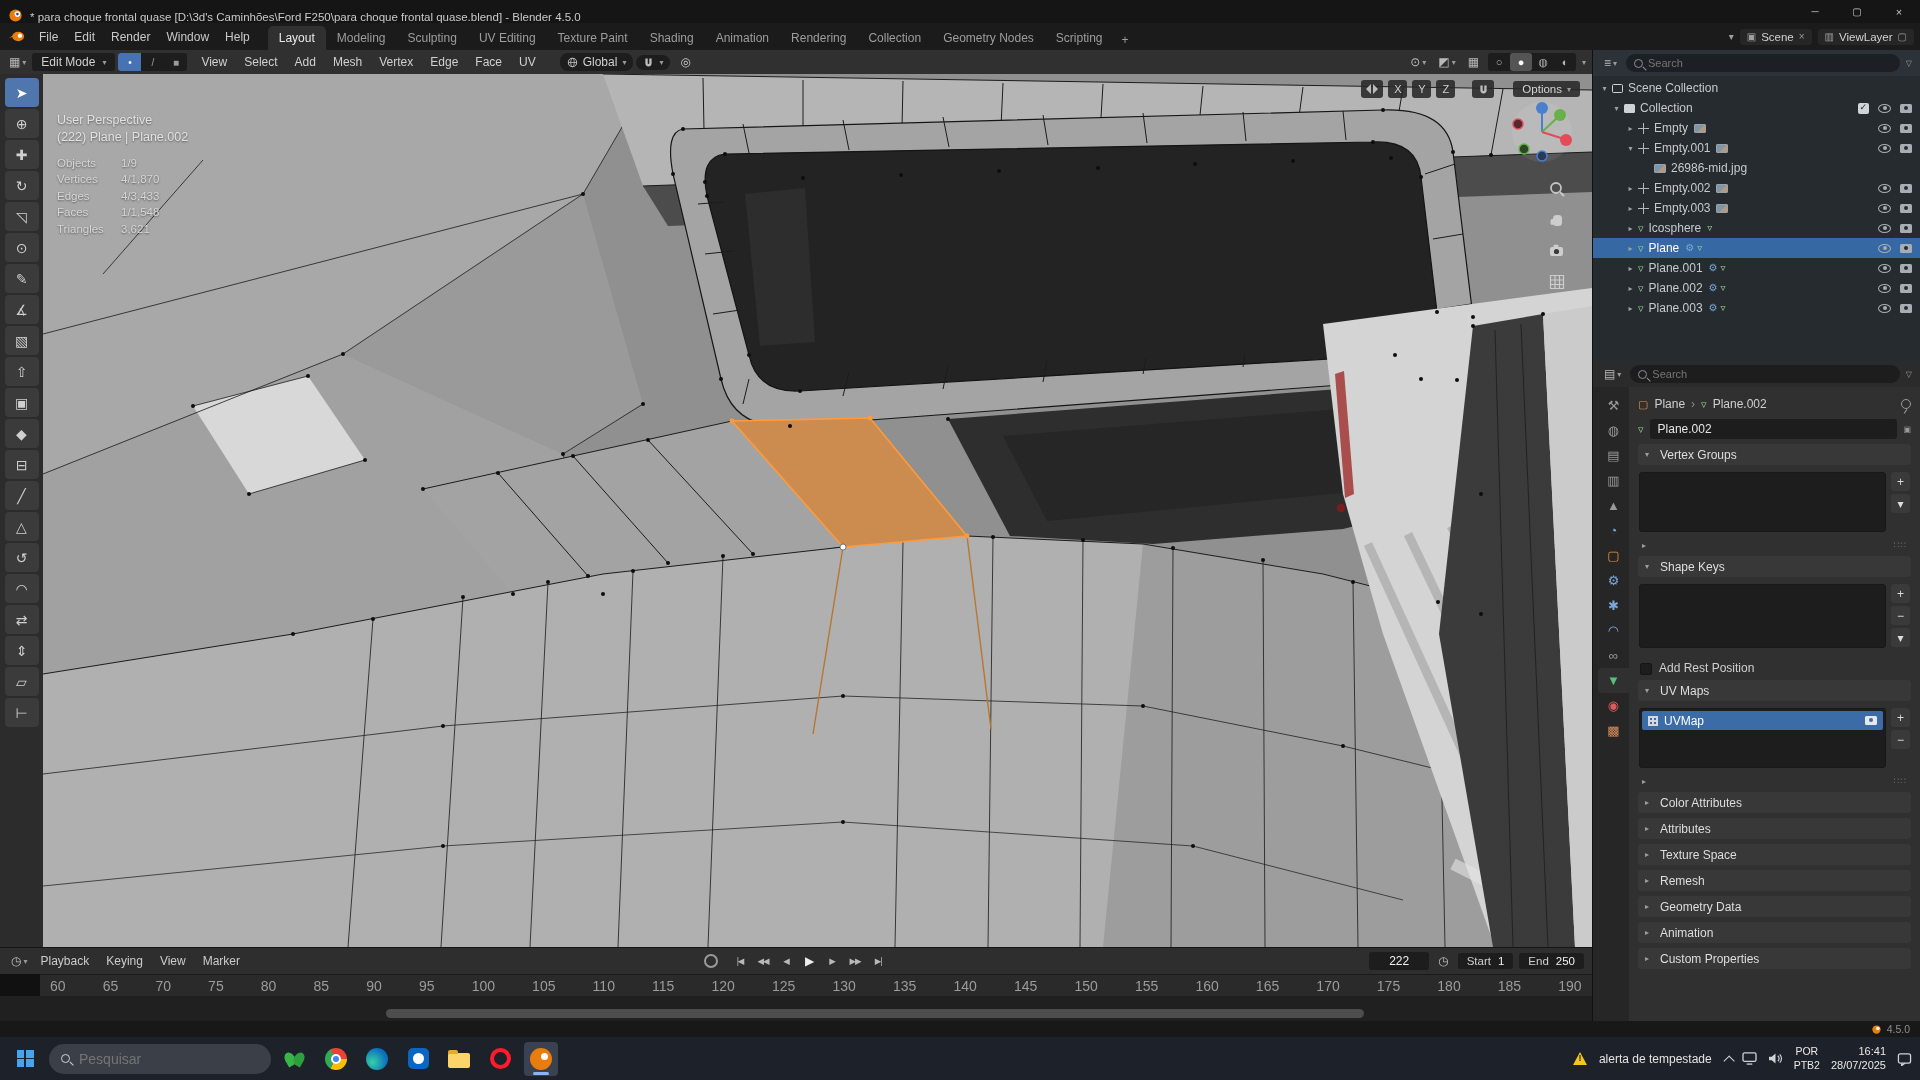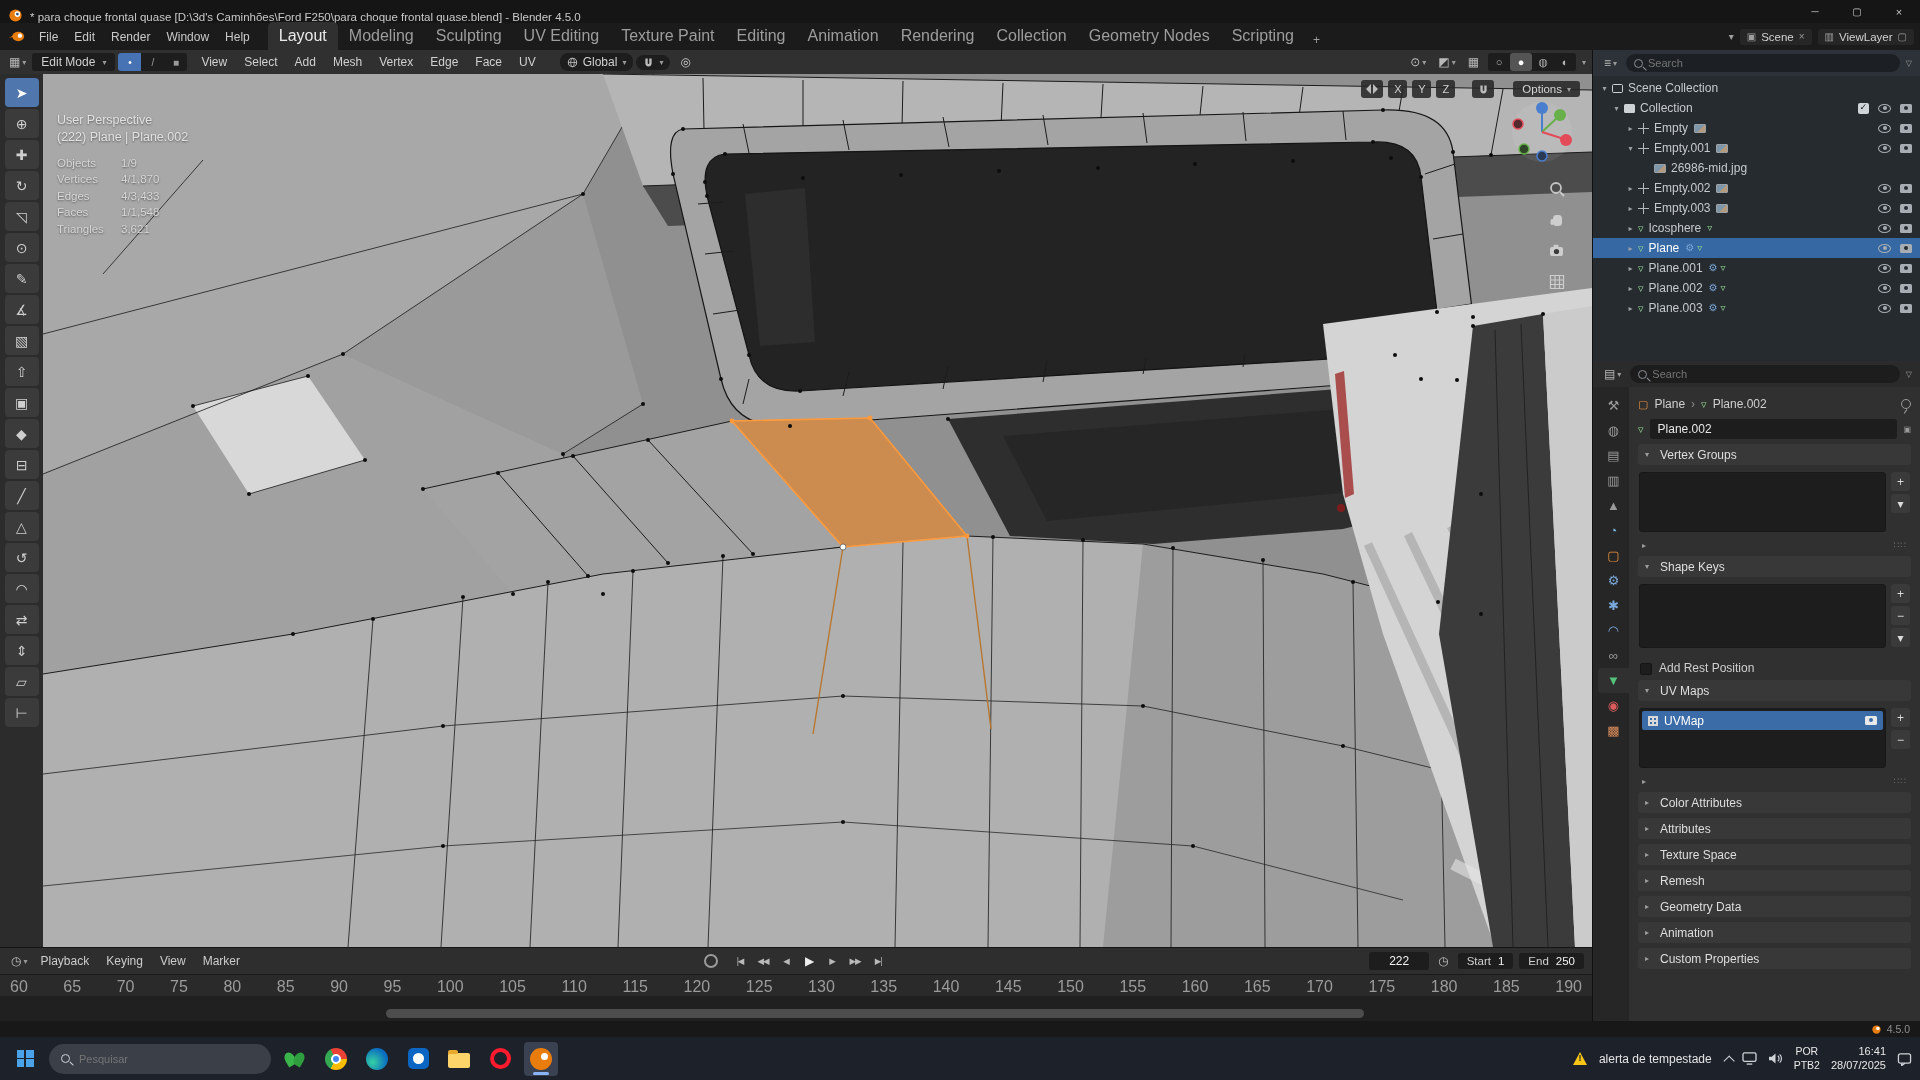--- a/index.html
+++ b/index.html
@@ -12,21 +12,21 @@
   .tb-title{white-space:nowrap;overflow:hidden;}
   .tb-spacer{flex:1;}
   .wc{width:42px;height:100%;display:flex;align-items:center;justify-content:center;color:#c6c6c6;font-size:10px;}
   .wc-close{font-size:11px;}
 
   
   .topbar{height:27px;background:#1b1b1b;display:flex;align-items:center;font-size:12px;color:#c9c9c9;padding:0 6px;flex:0 0 auto;}
   .bl-ico{width:17px;height:13px;margin:0 6px 0 2px;}
   .menu-item{padding:3px 8px;border-radius:3px;white-space:nowrap;}
   .ws-tabs{display:flex;align-items:flex-end;height:100%;margin-left:10px;}
-  .ws-tab{padding:5px 11px 5px;color:#9d9d9d;font-size:16px;border-radius:5px 5px 0 0;white-space:nowrap;margin-top:16px;}
+  .ws-tab{padding:5px 11px 5px;color:#9d9d9d;font-size:12px;border-radius:5px 5px 0 0;white-space:nowrap;margin-top:16px;}
   .ws-tab.active{background:#303030;color:#eaeaea;}
   .ws-add{padding:3px 8px;color:#9d9d9d;}
   .scene-widgets{margin-left:auto;display:flex;gap:6px;align-items:center;}
   .widget{background:#262626;border-radius:3px;padding:2px 7px;display:flex;gap:5px;align-items:center;font-size:11.5px;color:#d2d2d2;white-space:nowrap;}
   .widget .x{color:#9a9a9a;font-size:10px;}
   .mini-ic{color:#9f9f9f;font-size:10px;}
 
   
   .content{flex:1;display:flex;min-height:0;}
   .left-col{width:1592px;display:flex;flex-direction:column;min-width:0;}
@@ -70,21 +70,21 @@
   .tl-header{height:26px;background:#2e2e2e;display:flex;align-items:center;padding:0 8px;font-size:12px;color:#cccccc;}
   .tl-left,.tl-right{flex:1;display:flex;align-items:center;gap:3px;}
   .tl-right{justify-content:flex-end;gap:6px;}
   .tl-center{display:flex;align-items:center;gap:2px;}
   .tl-btn{min-width:21px;height:18px;display:flex;align-items:center;justify-content:center;color:#b9b9b9;font-size:8.5px;letter-spacing:-1px;}
   .tl-btn.play{font-size:12px;color:#efefef;}
   .autokey{width:14px;height:14px;border:2px solid #9a9a9a;border-radius:50%;margin-right:10px;}
   .frame-field{background:#1d1d1d;border-radius:3px;padding:2px 20px;color:#f1f1f1;font-size:12px;}
   .range-field{background:#1d1d1d;border-radius:3px;padding:2px 9px;color:#cfcfcf;font-size:11.5px;display:flex;gap:7px;}
   .range-field b{font-weight:normal;color:#efefef;}
-  .tl-ruler{height:22px;background:#2a2a2a;border-top:1px solid #1a1a1a;display:flex;justify-content:space-between;padding:3px 10px 0;color:#9b9b9b;font-size:16px;}
+  .tl-ruler{height:22px;background:#2a2a2a;border-top:1px solid #1a1a1a;display:flex;justify-content:space-between;padding:3px 10px 0;color:#9b9b9b;font-size:14px;margin-left:40px;}
   .tl-track{flex:1;background:#202020;position:relative;}
   .tl-scroll{position:absolute;left:386px;width:978px;bottom:3px;height:9px;background:#4d4d4d;border-radius:5px;}
 
   
   .outliner{height:311px;background:#262b30;display:flex;flex-direction:column;flex:0 0 auto;}
   .outl-header{height:26px;background:#2c3237;display:flex;align-items:center;gap:6px;padding:0 8px;flex:0 0 auto;}
   .outl-search{flex:1;height:18px;background:#1c2024;border-radius:9px;display:flex;align-items:center;gap:5px;padding:0 8px;}
   .outl-search input{background:transparent;border:none;outline:none;color:#aab0b6;font-size:11px;width:100%;}
   .lens{width:9px;height:9px;border:1.4px solid #8a9097;border-radius:50%;position:relative;flex:0 0 auto;}
   .lens::after{content:"";position:absolute;width:5px;height:1.4px;background:#8a9097;transform:rotate(45deg);left:7px;top:8px;}
@@ -152,21 +152,21 @@
   
   .statusbar{height:16px;background:#181818;display:flex;align-items:center;justify-content:flex-end;gap:5px;padding:0 10px;color:#8f8f8f;font-size:10.5px;flex:0 0 auto;}
 
   
   .taskbar{height:43px;background:#1d2129;display:flex;align-items:center;gap:7px;padding:0 8px;flex:0 0 auto;}
   .win-logo{width:17px;height:17px;display:grid;grid-template-columns:1fr 1fr;gap:1.6px;margin:0 6px;}
   .win-logo i{background:#4aa3e8;}
   .tb-search{height:30px;width:222px;background:#3a3f48;border-radius:15px;display:flex;align-items:center;gap:9px;padding:0 12px;}
   .tb-search .lens{border-color:#cfd3d8;}
   .tb-search .lens::after{background:#cfd3d8;}
-  .tb-search input{background:transparent;border:none;outline:none;color:#d8d8d8;font-size:11px;width:100%;}
+  .tb-search input{background:transparent;border:none;outline:none;color:#d8d8d8;font-size:14px;width:100%;}
   .task-app{width:34px;height:34px;display:flex;align-items:center;justify-content:center;position:relative;border-radius:4px;}
   .task-app.active{background:#3a4150;}
   .task-app.active::after{content:"";position:absolute;bottom:1px;left:9px;right:9px;height:2.5px;background:#8ab4f8;border-radius:2px;}
   .ico-plant{width:20px;height:20px;position:relative;}
   .ico-plant::before,.ico-plant::after{content:"";position:absolute;width:10px;height:14px;background:#39b54a;border-radius:50% 50% 50% 0;top:3px;}
   .ico-plant::before{left:0;transform:rotate(-30deg);}
   .ico-plant::after{left:9px;transform:rotate(30deg) scaleX(-1);background:#2e9e3f;}
   .ico-chrome{width:22px;height:22px;border-radius:50%;background:conic-gradient(from -30deg,#ea4335 0 120deg,#fbbc05 0 240deg,#34a853 0 360deg);position:relative;}
   .ico-chrome::after{content:"";position:absolute;inset:6px;background:#4285f4;border:2.5px solid #fff;border-radius:50%;}
   .ico-edge{width:22px;height:22px;border-radius:50%;background:radial-gradient(circle at 30% 65%,#35d1a4,#0a6cc0 70%);}
@@ -214,21 +214,21 @@
     <span class="menu-item">Edit</span>
     <span class="menu-item">Render</span>
     <span class="menu-item">Window</span>
     <span class="menu-item">Help</span>
     <div class="ws-tabs">
       <span class="ws-tab active">Layout</span>
       <span class="ws-tab">Modeling</span>
       <span class="ws-tab">Sculpting</span>
       <span class="ws-tab">UV Editing</span>
       <span class="ws-tab">Texture Paint</span>
-      <span class="ws-tab">Editing</span>
+      <span class="ws-tab">Shading</span>
       <span class="ws-tab">Animation</span>
       <span class="ws-tab">Rendering</span>
       <span class="ws-tab">Collection</span>
       <span class="ws-tab">Geometry Nodes</span>
       <span class="ws-tab">Scripting</span>
       <span class="ws-add">+</span>
     </div>
     <div class="scene-widgets">
       <span class="mini-ic">▾</span>
       <div class="widget">

